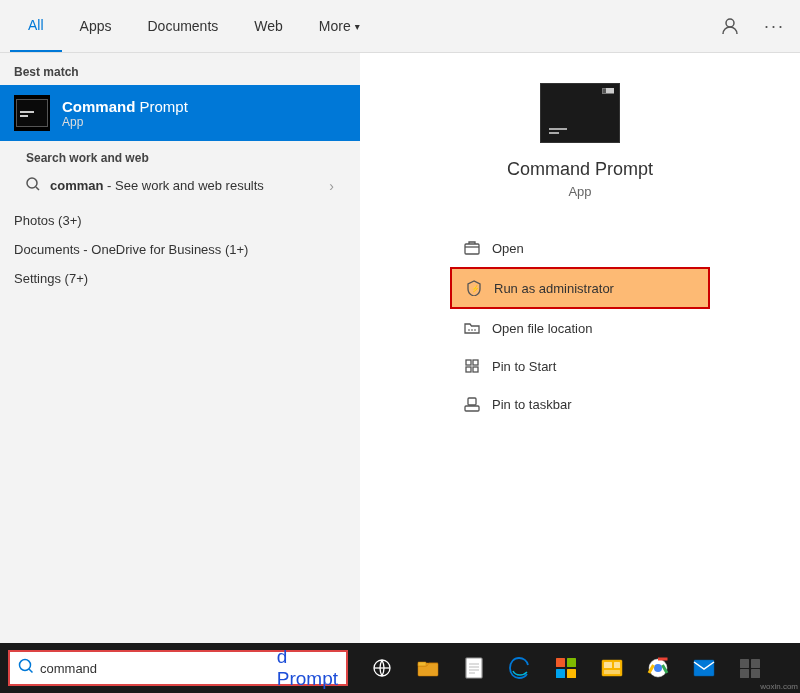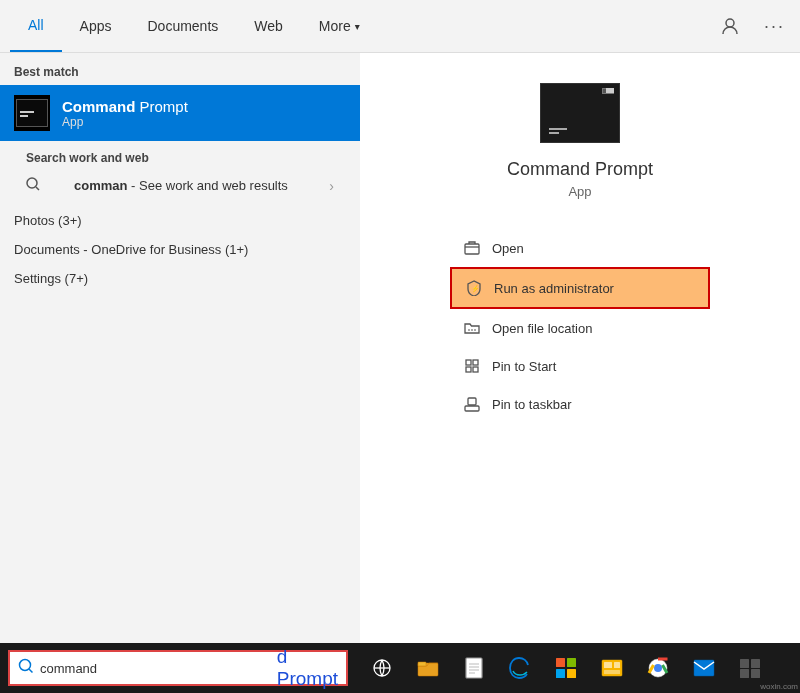--- a/index.html
+++ b/index.html
@@ -131,21 +131,20 @@
     .web-search-icon {
       color: #666;
       font-size: 14px;
     }
     .web-search-text {
       font-size: 13px;
       color: #333;
     }
     .web-search-text .query {
       font-weight: 600;
-      margin-left: 24px;
     }
     .web-search-arrow {
       margin-left: auto;
       color: #999;
       font-size: 14px;
     }
 
     
     .list-item {
       padding: 7px 14px;

